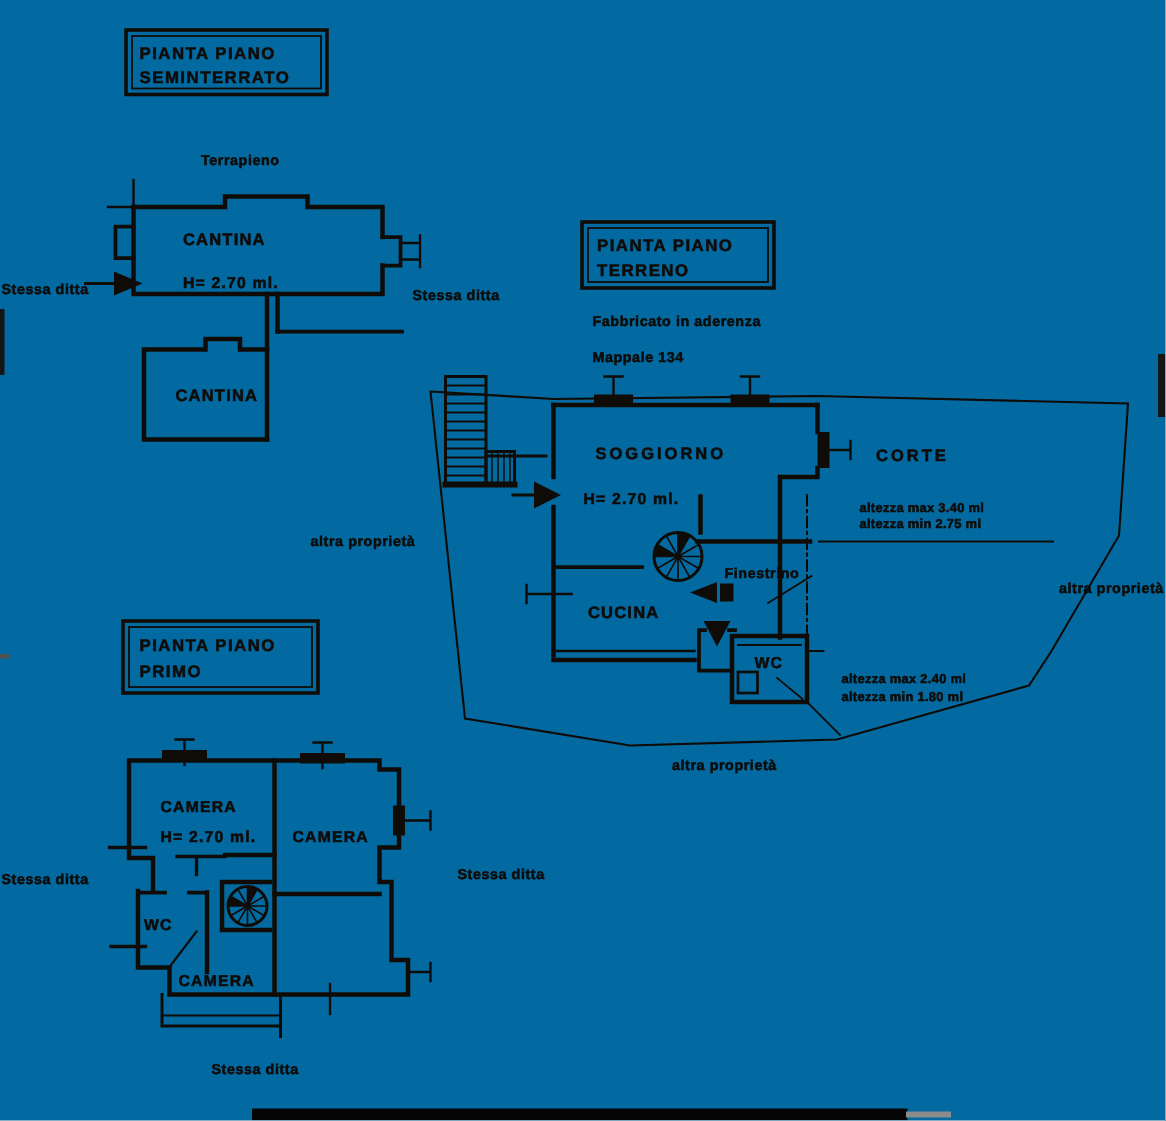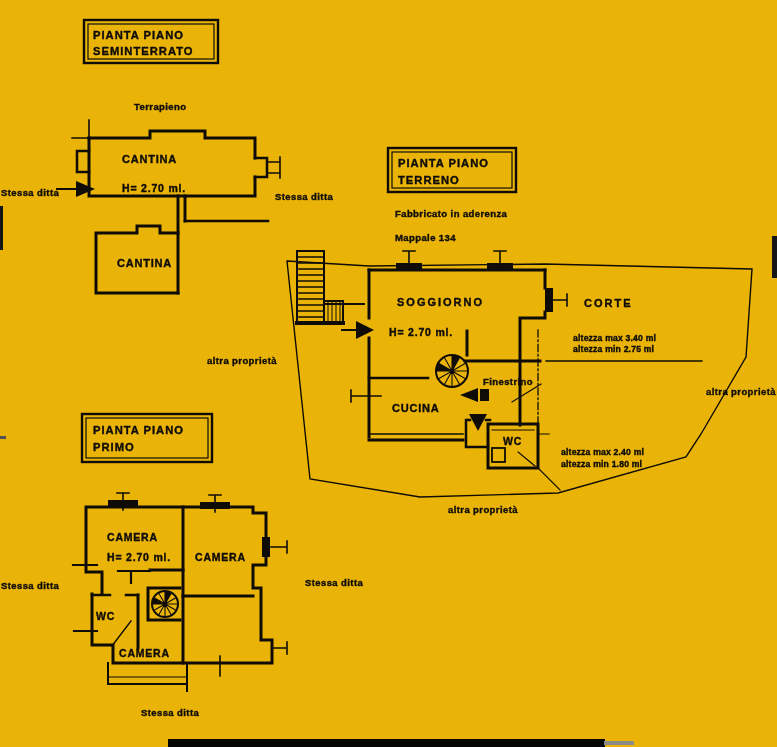--- a/index.html
+++ b/index.html
@@ -1,18 +1,18 @@
 <!DOCTYPE html>
 <html><head>
 <meta charset="utf-8">
 <style>
   html,body{margin:0;padding:0;background:#e8e7e4;}
   .page{
     position:relative;width:777px;height:747px;overflow:hidden;
-    background:#eab308;
+    background:#0369a1;
     font-family:"Liberation Sans",sans-serif;
   }
   svg{position:absolute;left:0;top:0;filter:blur(.22px) contrast(1.07);}
   .wall{stroke:#16140f;fill:none;stroke-linecap:square;stroke-linejoin:miter;}
   .thin{stroke:#16140f;fill:none;stroke-linecap:square;}
   .fillink{fill:#16140f;stroke:none;}
   .lbl{
     fill:#151310;
     font-family:"Liberation Sans",sans-serif;
     font-weight:700;

